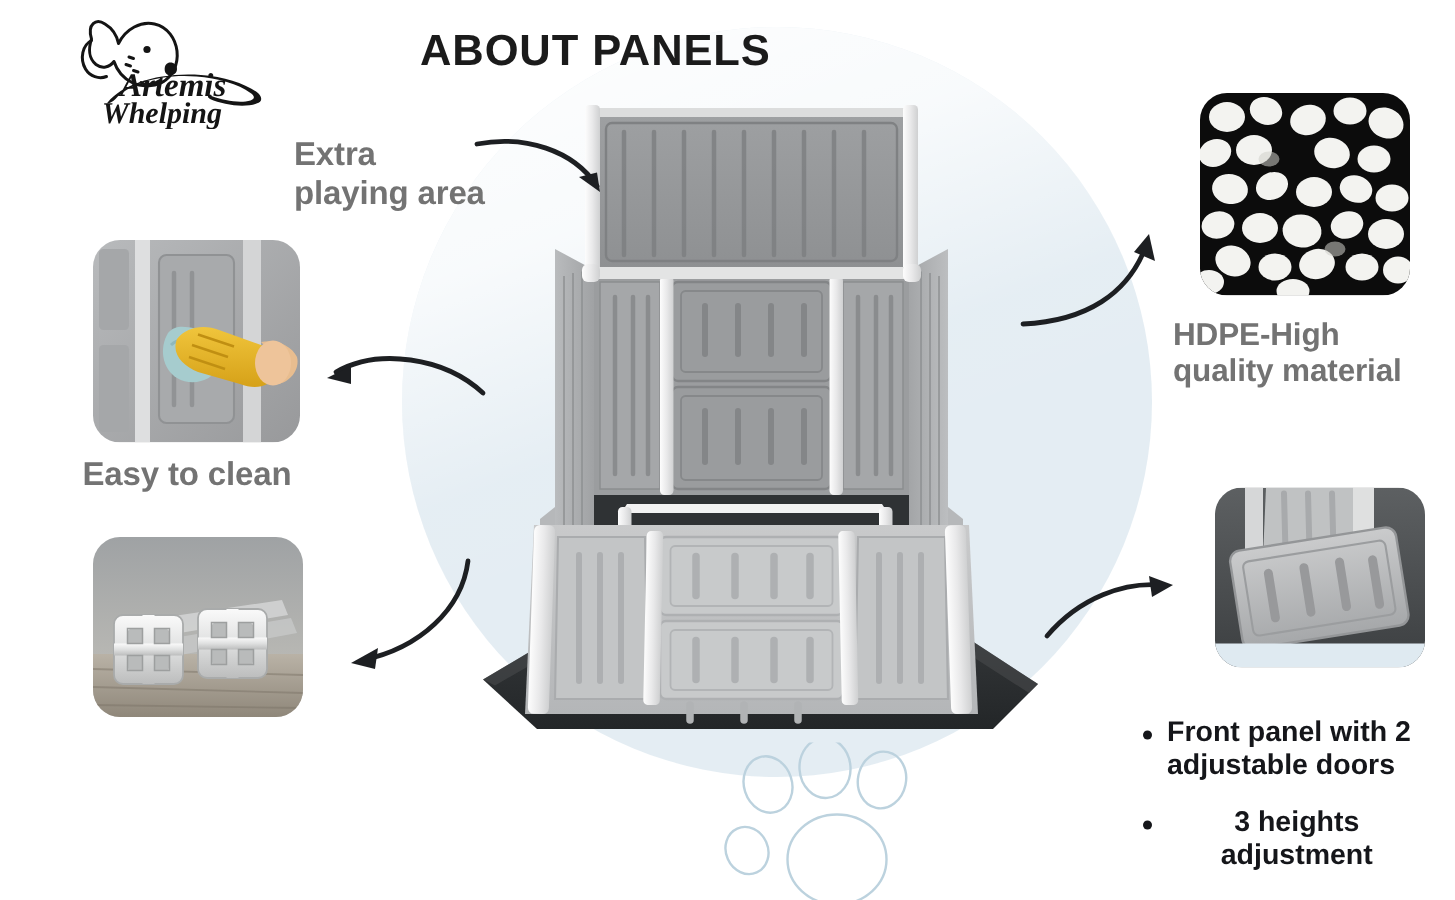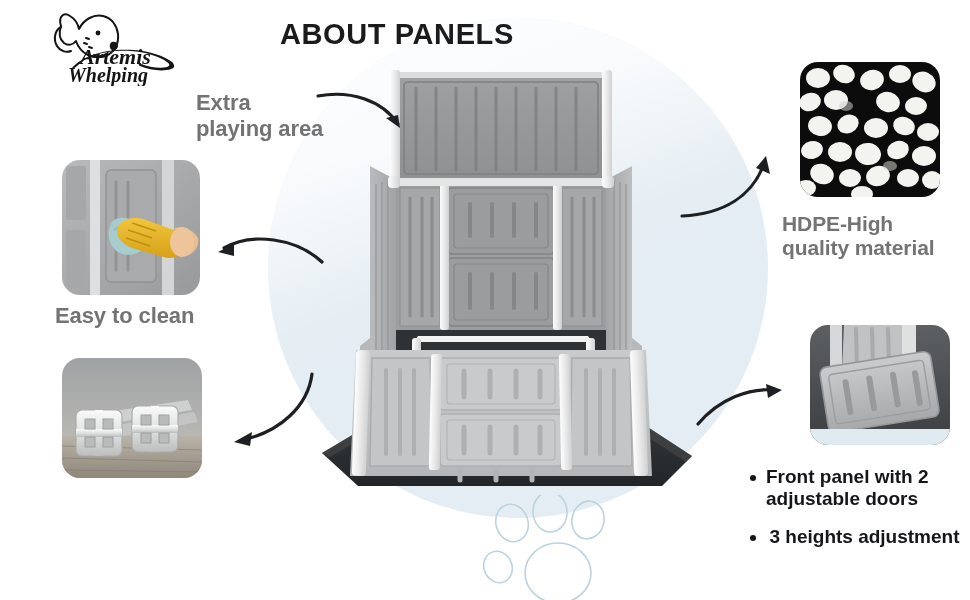--- a/index.html
+++ b/index.html
@@ -37,21 +37,21 @@
   .label{
     position:absolute;font-weight:700;color:#737373;line-height:1.16;
     letter-spacing:-.1px;
   }
   .label-extra{left:196px;top:90px;font-size:22px;width:190px;}
   .label-easy{left:44px;top:303px;font-size:22px;width:230px;margin-left:11px;}
   .label-hdpe{left:782px;top:212px;font-size:21px;width:200px;}
 
   
   .bullets{position:absolute;color:#15161a;font-weight:700;}
-  .bullets ul{margin:4px;padding:0 0 0 20px;list-style:none;}
+  .bullets ul{margin:16px;padding:0 0 0 20px;list-style:none;}
   .bullets li{position:relative;margin:0 0 15px 0;line-height:1.18;}
   .bullets li:last-child{margin-bottom:0;text-align:center;}
   .bullets li:before{
     content:"";position:absolute;left:-16px;top:.48em;
     width:6px;height:6px;border-radius:50%;background:#15161a;
   }
   .bullets-left{left:40px;top:512px;font-size:19px;width:320px;}
   .bullets-right{left:742px;top:462px;font-size:19px;width:225px;}
 
   

